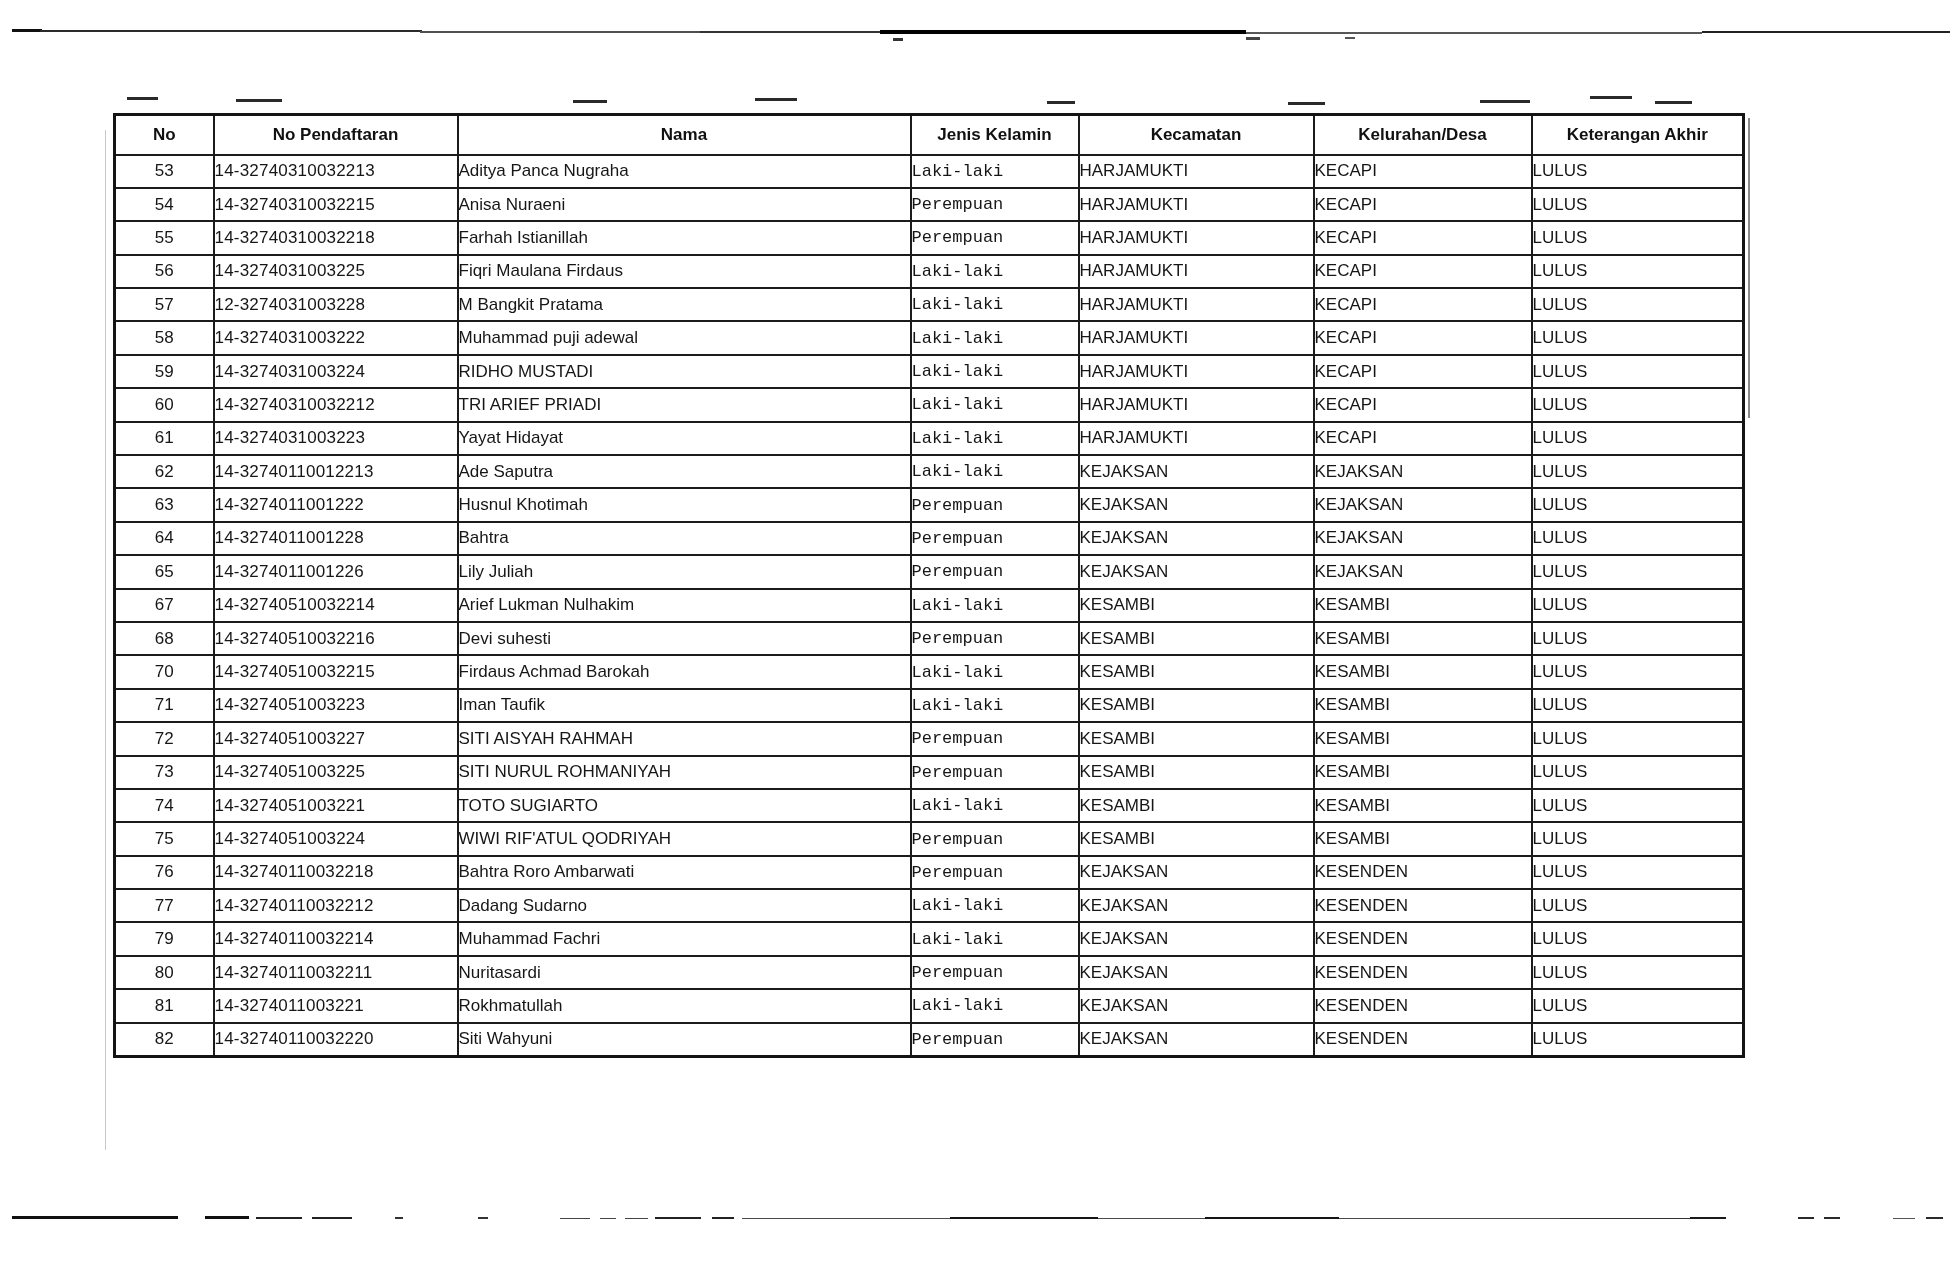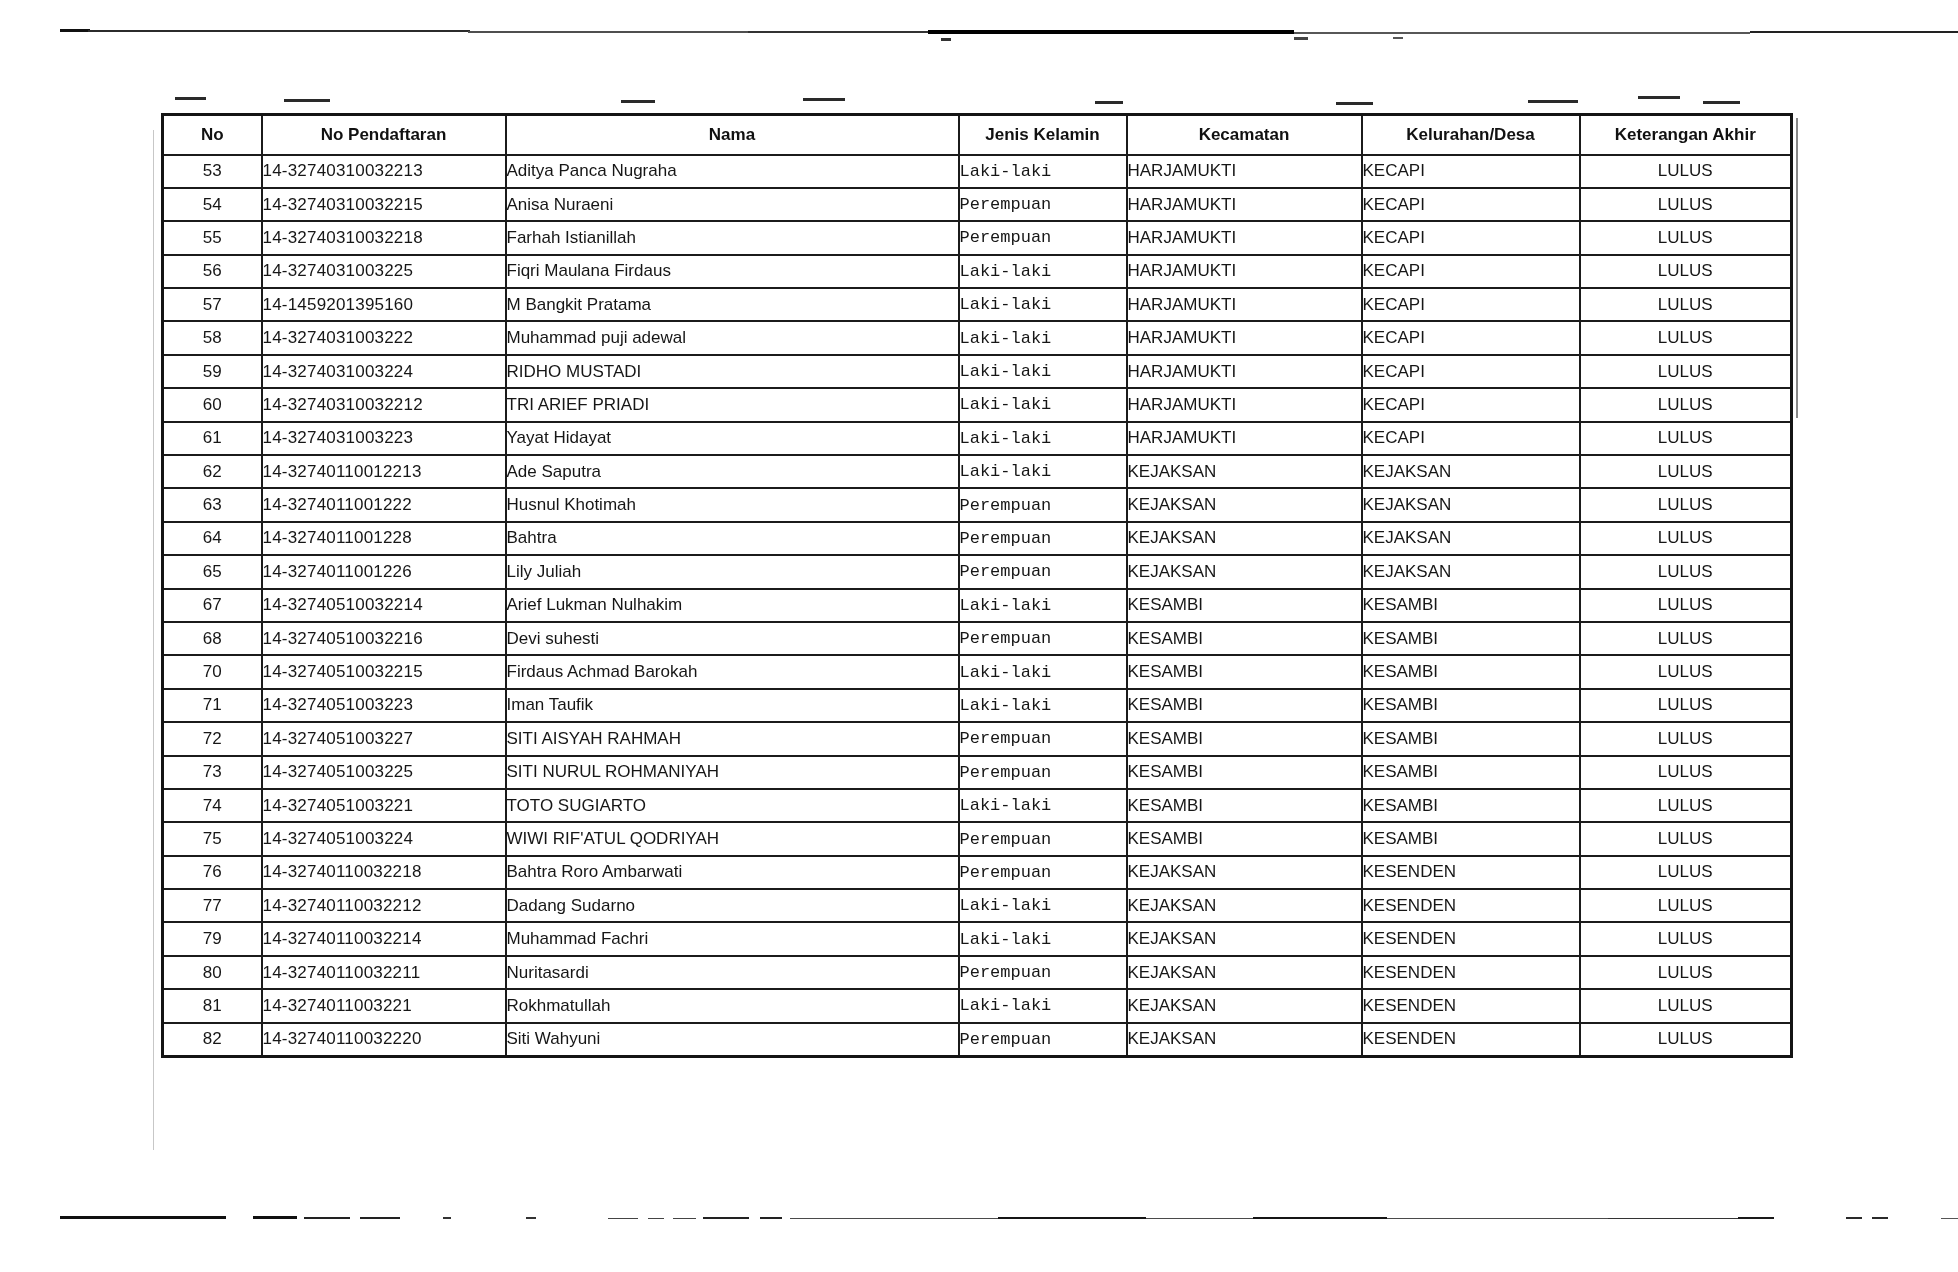--- a/index.html
+++ b/index.html
@@ -37,26 +37,26 @@
     text-align:center;
     border-bottom:3px solid #121212;
     color:#111;
   }
   td.c-no{text-align:center;}
   td.c-reg{text-align:left;padding-left:7px;letter-spacing:.2px;}
   td.c-nama{text-align:left;padding-left:8px;}
   td.c-jk{text-align:left;padding-left:6px;font-family:Liberation Mono, monospace;}
   td.c-kec{text-align:left;padding-left:6px;}
   td.c-kel{text-align:left;padding-left:6px;}
-  td.c-ket{text-align:center;}
+  td.c-ket{}
 </style>
 </head>
 <body>
 
-<div style="position:absolute;inset:0;margin-left:48px;">
+<div style="position:absolute;inset:0;">
 
   <div class="seg" style="left:12px;top:29px;width:30px;height:3px;background:#111;"></div>
   <div class="seg" style="left:40px;top:30px;width:382px;height:2px;background:#2b2b2b;"></div>
   <div class="seg" style="left:420px;top:31px;width:282px;height:2px;background:#4f4f4f;"></div>
   <div class="seg" style="left:700px;top:31px;width:182px;height:2px;background:#333;"></div>
   <div class="seg" style="left:880px;top:30px;width:366px;height:4px;background:#000;"></div>
   <div class="seg" style="left:1246px;top:32px;width:456px;height:2px;background:#575757;"></div>
   <div class="seg" style="left:1702px;top:31px;width:248px;height:2px;background:#222;"></div>
   <div class="seg" style="left:893px;top:38px;width:10px;height:3px;background:#333;"></div>
   <div class="seg" style="left:1246px;top:37px;width:14px;height:3px;background:#444;"></div>
@@ -129,21 +129,21 @@
       <td class="c-no">56</td>
       <td class="c-reg">14-3274031003225</td>
       <td class="c-nama">Fiqri Maulana Firdaus</td>
       <td class="c-jk">Laki-laki</td>
       <td class="c-kec">HARJAMUKTI</td>
       <td class="c-kel">KECAPI</td>
       <td class="c-ket">LULUS</td>
     </tr>
         <tr>
       <td class="c-no">57</td>
-      <td class="c-reg">14-1459201395160</td>
+      <td class="c-reg">12-3274031003228</td>
       <td class="c-nama">M Bangkit Pratama</td>
       <td class="c-jk">Laki-laki</td>
       <td class="c-kec">HARJAMUKTI</td>
       <td class="c-kel">KECAPI</td>
       <td class="c-ket">LULUS</td>
     </tr>
         <tr>
       <td class="c-no">58</td>
       <td class="c-reg">14-3274031003222</td>
       <td class="c-nama">Muhammad puji adewal</td>

